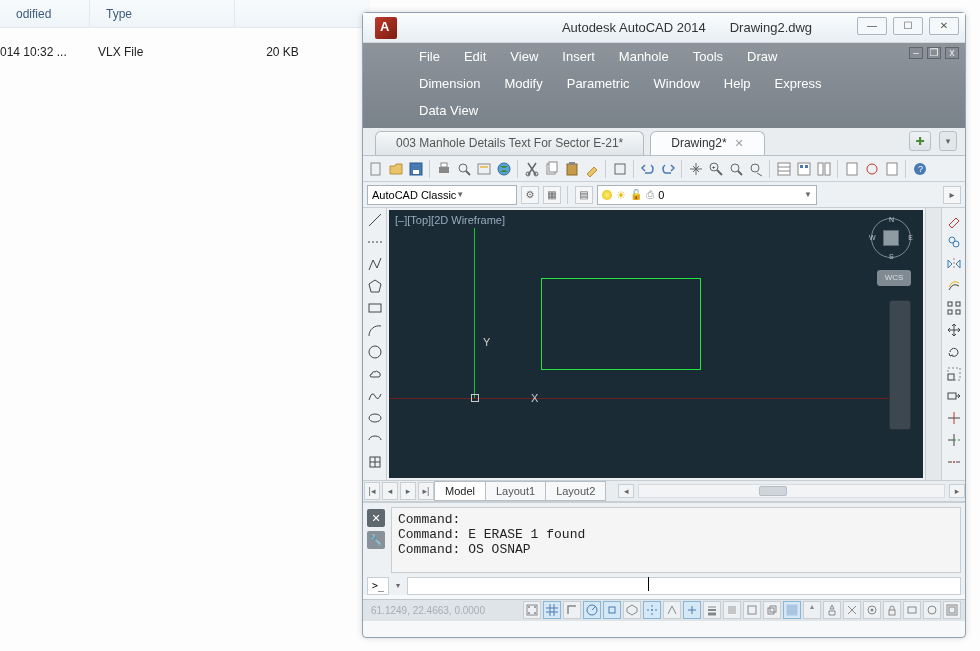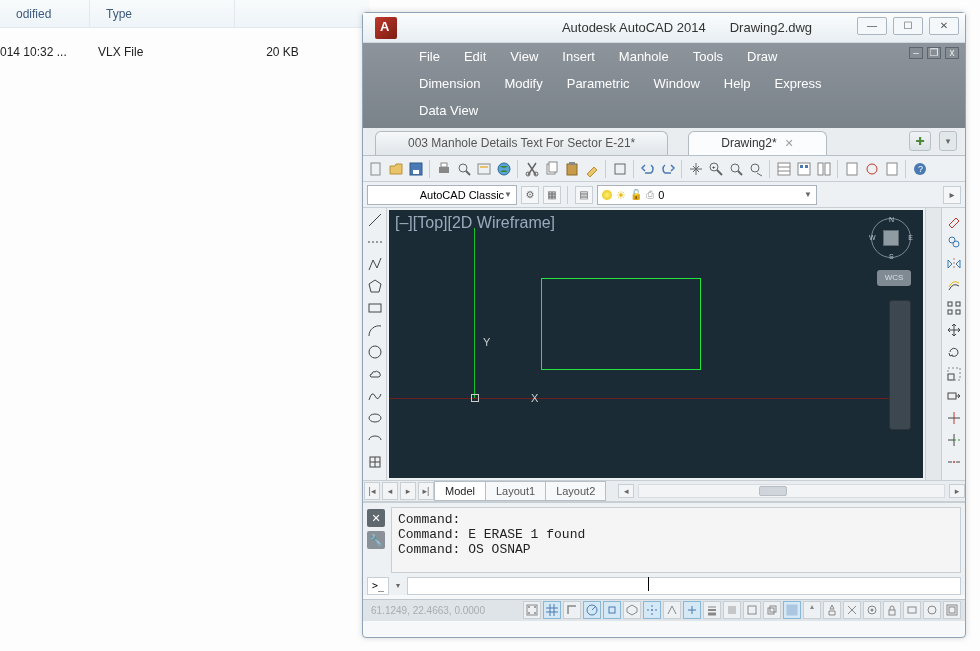--- a/index.html
+++ b/index.html
@@ -29,49 +29,49 @@
 
 
 .menubar{background:linear-gradient(#8d949b,#7a828a);color:#fff;padding:0 8px;position:relative;}
 .menubar .menurow{display:flex;flex-wrap:wrap;gap:0;}
 .menuitem{padding:6px 12px;font-size:13px;cursor:default;}
 .menubar .mdi-ctrl{position:absolute;right:6px;top:4px;font-size:10px;color:#efefef;display:flex;gap:4px;}
 .menubar .mdi-ctrl span{border:1px solid #5e656c;width:14px;height:12px;text-align:center;line-height:10px;background:#868d94;}
 
 
 .tab-docs{height:28px;background:#e9edf0;border-bottom:1px solid #b9c1c8;position:relative;display:flex;align-items:flex-end;padding-left:12px;}
-.doctab{height:24px;border:1px solid #b2bac2;border-bottom:none;border-radius:6px 6px 0 0;padding:0 32px;font-size:12px;line-height:23px;background:linear-gradient(#f6f8f9,#e0e5e9);color:#555;position:relative;margin-right:20px;}
+.doctab{height:24px;border:1px solid #b2bac2;border-bottom:none;border-radius:6px 6px 0 0;padding:0 20px;font-size:12px;line-height:23px;background:linear-gradient(#f6f8f9,#e0e5e9);color:#555;position:relative;margin-right:6px;}
 .doctab.active{background:#fbfcfd;color:#333;font-weight:400;}
 .doctab .tabx{margin-left:8px;color:#9aa1a7;font-size:11px;}
 .tab-newbtn{position:absolute;right:34px;top:3px;width:22px;height:20px;border:1px solid #b9c1c8;border-radius:3px;background:linear-gradient(#f0f3f5,#dde3e7);font-size:11px;line-height:18px;text-align:center;color:#4a8a3a;}
 .tab-drop{position:absolute;right:8px;top:3px;width:18px;height:20px;border:1px solid #b9c1c8;border-radius:3px;background:#e2e7ea;text-align:center;font-size:9px;line-height:18px;color:#666;}
 
 
 .std-toolbar{height:26px;background:#eef1f4;border-bottom:1px solid #c7ced4;display:flex;align-items:center;padding:0 4px;gap:2px;overflow:hidden;}
 .tbtn{width:18px;height:18px;border:1px solid transparent;display:inline-block;position:relative;}
 .tbtn svg{width:16px;height:16px;}
 .tsep{width:2px;height:18px;border-left:1px solid #c7ced4;margin:0 2px;}
 
 
 .ws-bar{height:26px;background:#eef1f4;border-bottom:1px solid #c7ced4;display:flex;align-items:center;padding:0 4px;gap:4px;}
-.ws-combo{width:150px;height:20px;border:1px solid #aab3bb;background:#fff;font-size:11px;padding:0 4px;line-height:18px;display:flex;justify-content:flex-end;align-items:center;}
+.ws-combo{width:150px;height:20px;border:1px solid #aab3bb;background:#fff;font-size:11px;padding:0 4px;line-height:18px;display:flex;justify-content:flex-start;align-items:center;}
 .ws-combo .dd{font-size:8px;color:#666;}
 .smbtn{width:18px;height:18px;border:1px solid #c7ced4;background:#f4f6f8;font-size:10px;line-height:16px;text-align:center;color:#666;}
 .layer-combo{flex:0 0 220px;height:20px;border:1px solid #aab3bb;background:#fff;font-size:11px;padding:0 4px;line-height:18px;display:flex;align-items:center;gap:4px;}
 .bulb{width:10px;height:10px;border-radius:50%;background:radial-gradient(circle,#fff27a,#e6b800);}
 
 
 .workrow{display:flex;height:272px;}
 .vtool{width:24px;background:#eef1f4;border-right:1px solid #c7ced4;display:flex;flex-direction:column;gap:2px;padding:2px;}
 .vbtn{width:20px;height:20px;display:flex;align-items:center;justify-content:center;}
 .vtool.right{border-right:none;border-left:1px solid #c7ced4;}
 
 .canvas-wrap{flex:1;position:relative;background:#eef1f4;display:flex;flex-direction:column;}
 .canvas{flex:1;background:#1b2b36;position:relative;overflow:hidden;margin:2px;}
-.vp-label{position:absolute;left:6px;top:4px;font-size:16px;color:#9ab;}
+.vp-label{position:absolute;left:6px;top:4px;font-size:11px;color:#9ab;}
 .ucs-y{position:absolute;left:85px;top:18px;width:1px;height:170px;background:#19c22a;}
 .ylab{position:absolute;color:#ccc;font-size:11px;}
 .ucs-x{position:absolute;left:0;top:188px;height:1px;width:520px;background:#6b1f1f;}
 .origin-box{position:absolute;width:8px;height:8px;border:1px solid #ccc;}
 .green-rect{position:absolute;border:1px solid #22e43a;}
 .viewcube{position:absolute;right:12px;top:8px;width:40px;height:40px;}
 .viewcube .ring{width:40px;height:40px;border:1px solid #7d8a94;border-radius:50%;position:absolute;}
 .viewcube .cube{position:absolute;left:12px;top:12px;width:16px;height:16px;background:#8f9ba3;border:1px solid #5f6a72;}
 .viewcube .n,.viewcube .s,.viewcube .e,.viewcube .w{position:absolute;font-size:7px;color:#b5c0c8;}
 .viewcube .n{left:18px;top:-2px;}

